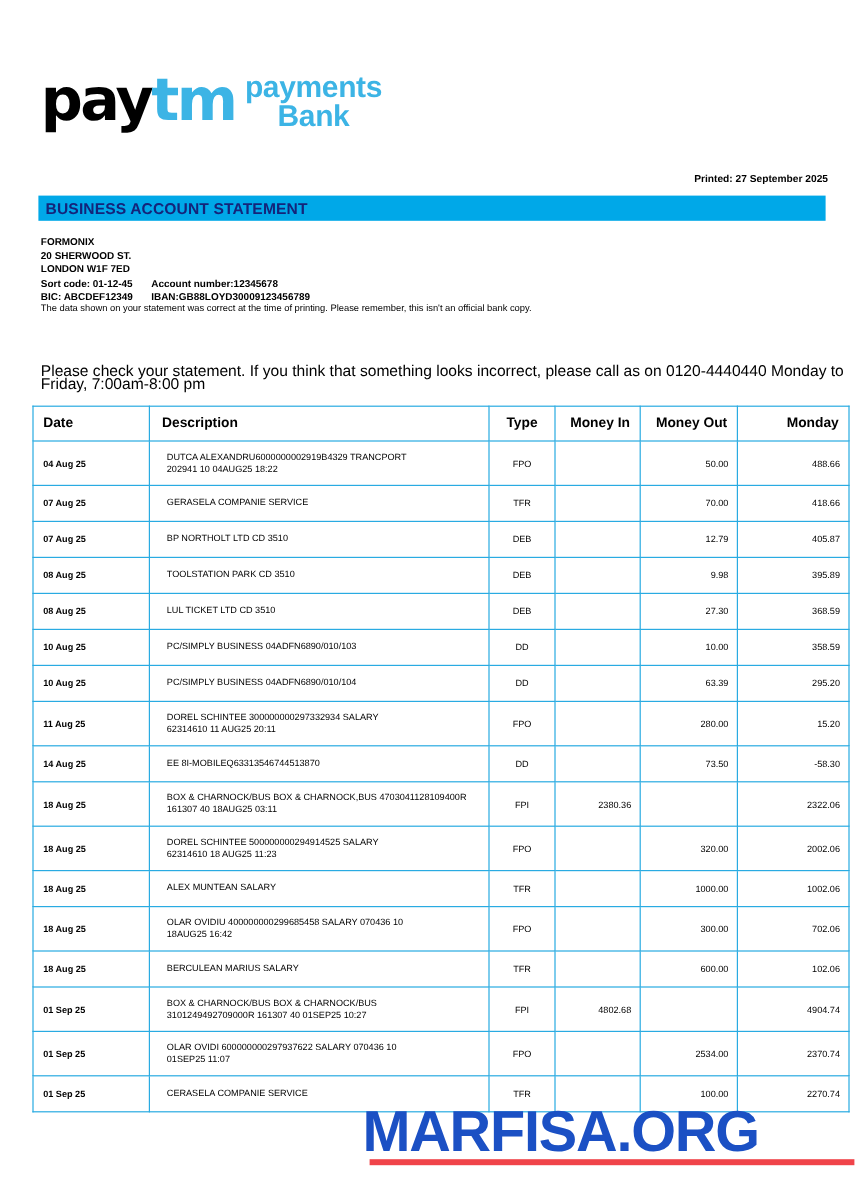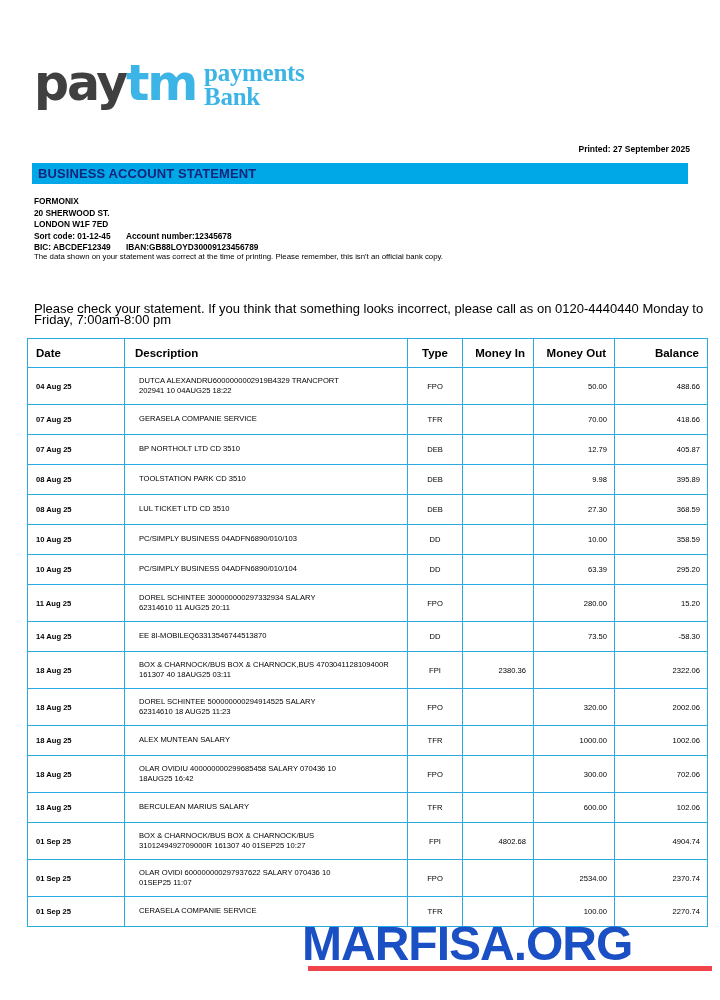--- a/index.html
+++ b/index.html
@@ -31,31 +31,32 @@
     display: flex;
     align-items: flex-start;
   }
   .logo-mark {
     font-size: 49px;
     font-weight: 700;
     letter-spacing: -2.2px;
     line-height: 52px;
     font-family: "DejaVu Sans", sans-serif;
   }
-  .logo-pay { color: #404040; }
+  .logo-pay { color: #000000; }
   .logo-tm { color: #3cb4e5; }
   .logo-words {
     margin-left: 8px;
     margin-top: 3px;
     color: #3cb4e5;
     font-size: 25px;
     font-weight: 700;
     line-height: 24px;
-    font-family: Liberation Serif, serif;
+    font-family: Liberation Sans, sans-serif;
     letter-spacing: -0.3px;
+    text-align: center;
   }
 
   
   .printed {
     position: absolute;
     right: 30px;
     top: 144px;
     font-size: 8.5px;
     font-weight: 700;
     color: #000;
@@ -215,21 +216,21 @@
   <div class="notice2">Please check your statement. If you think that something looks incorrect, please call as on 0120-4440440 Monday to Friday, 7:00am-8:00 pm</div>
 
   <table class="tbl">
     <thead>
       <tr>
         <th class="th-date">Date</th>
         <th class="th-desc">Description</th>
         <th class="th-type">Type</th>
         <th class="th-in">Money In</th>
         <th class="th-out">Money Out</th>
-        <th class="th-bal">Balance</th>
+        <th class="th-bal">Monday</th>
       </tr>
     </thead>
     <tbody id="tbody">
         <tr class="row-2line">
           <td class="c-date">04 Aug 25</td>
           <td class="c-desc"><span>DUTCA ALEXANDRU6000000002919B4329 TRANCPORT</span><span class="l2">202941 10 04AUG25 18:22</span></td>
           <td class="c-type">FPO</td>
           <td class="c-num"></td>
           <td class="c-num">50.00</td>
           <td class="c-num">488.66</td>

